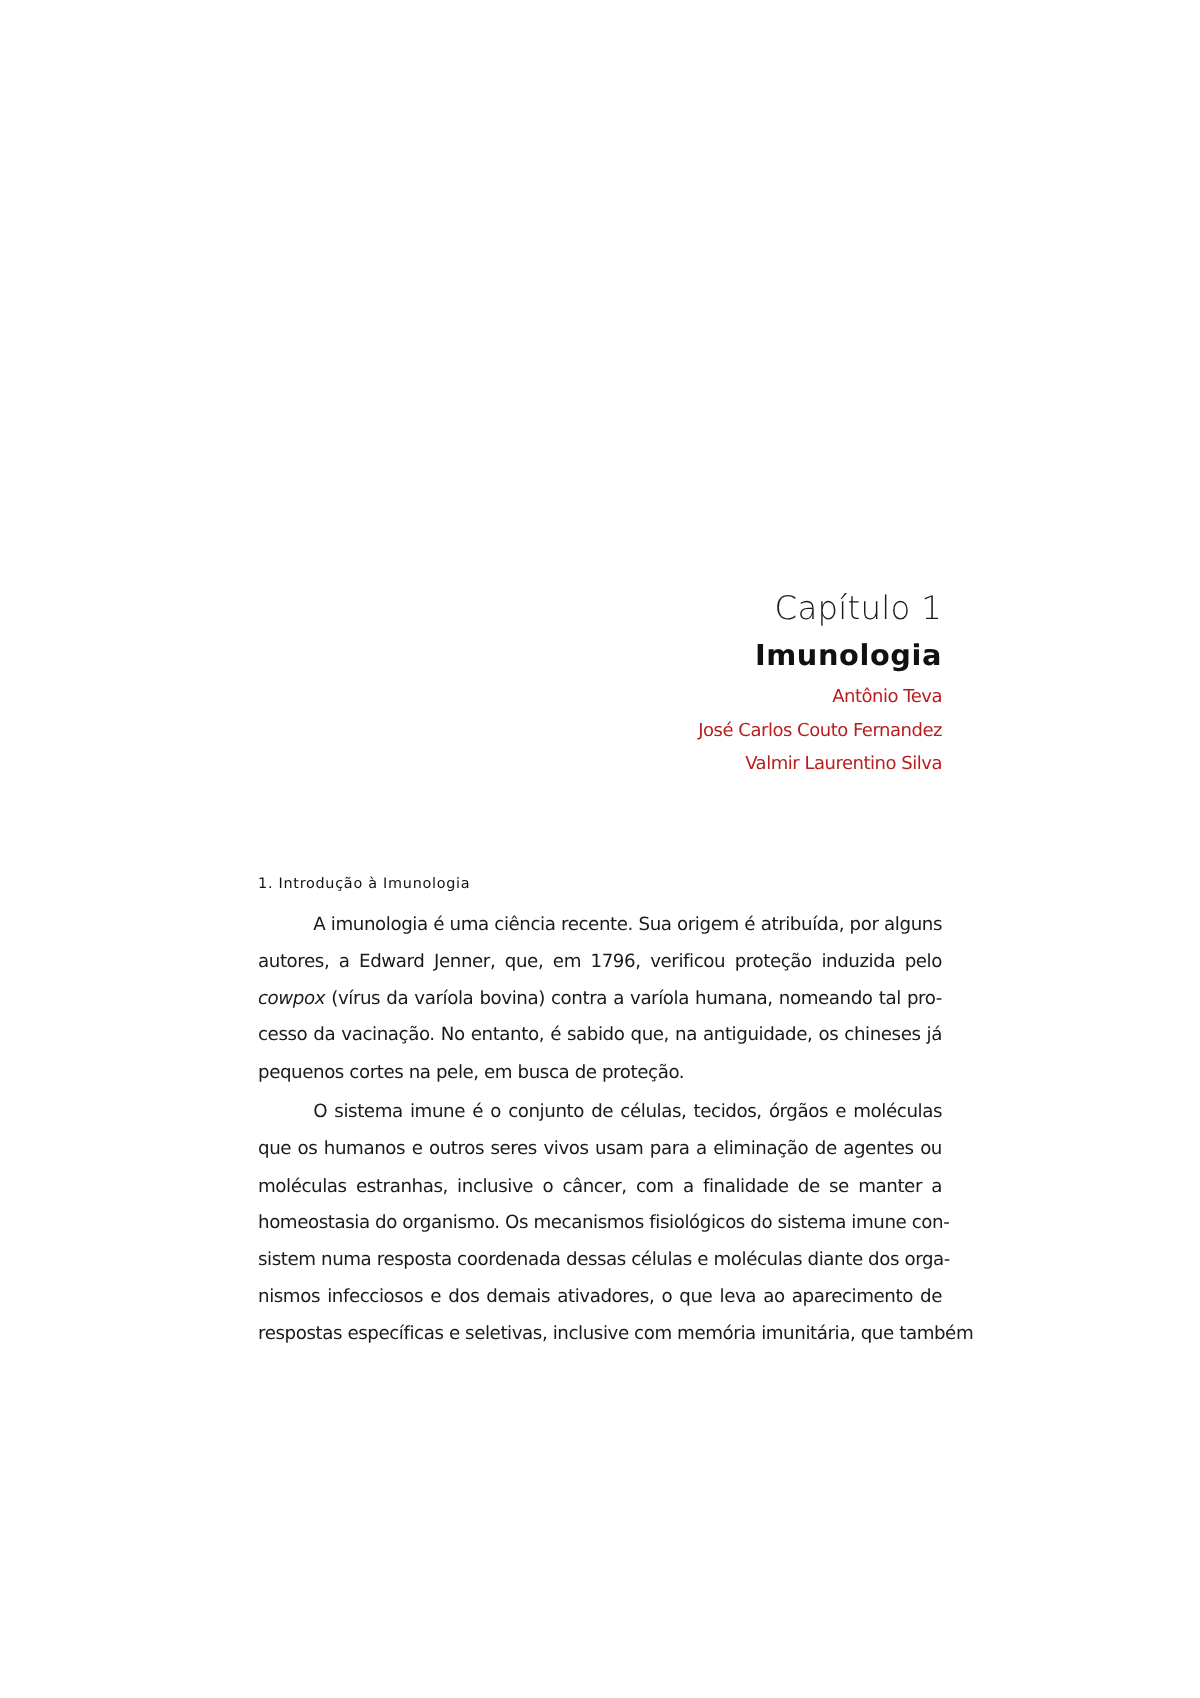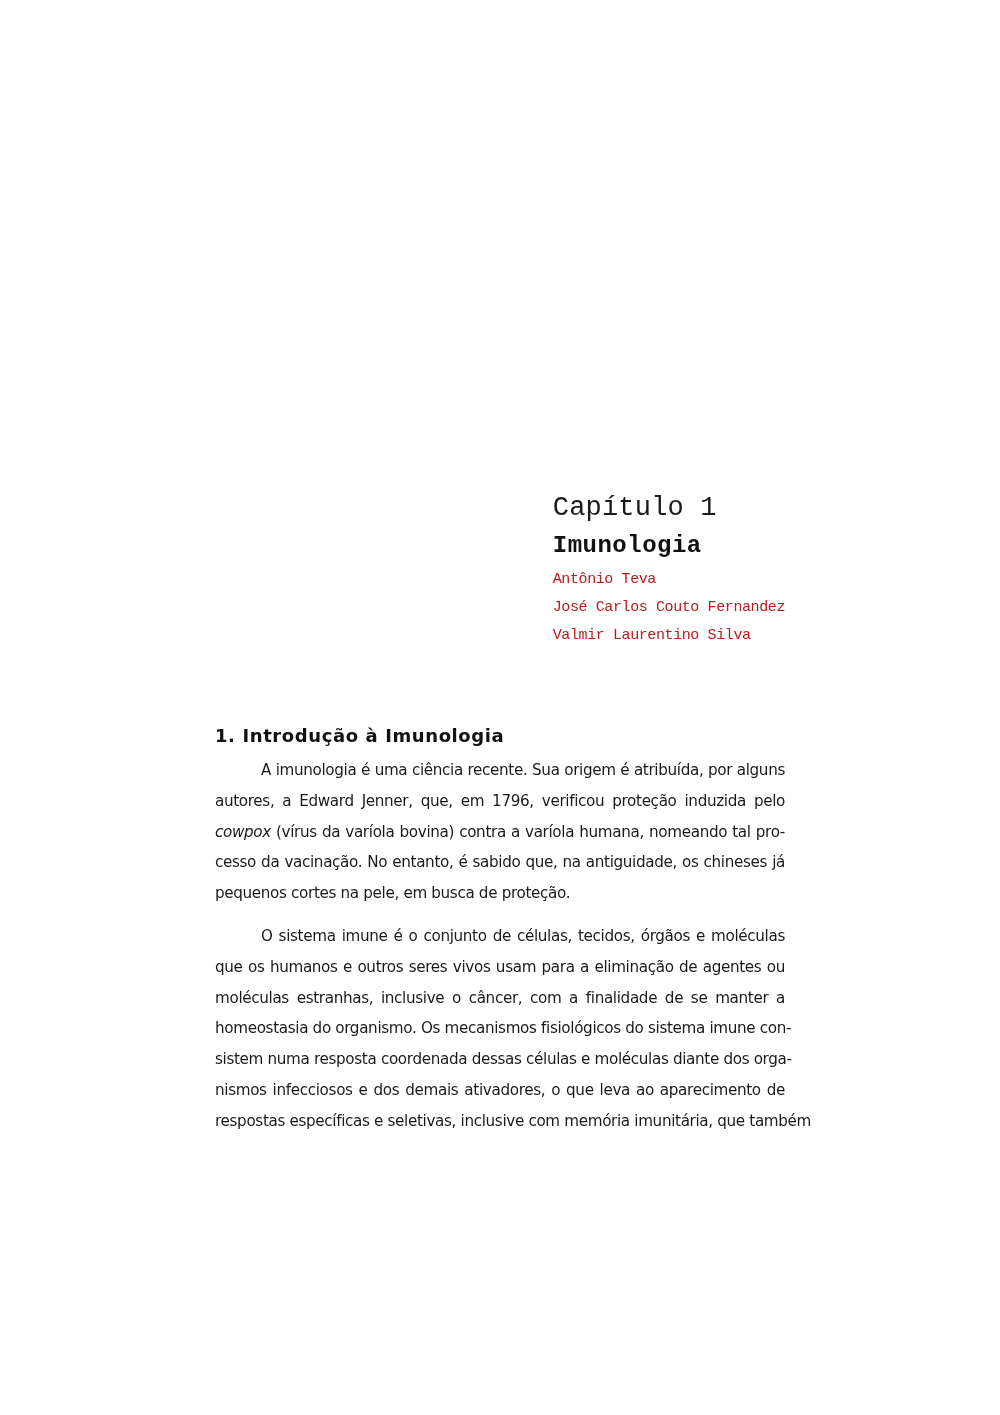--- a/index.html
+++ b/index.html
@@ -1,27 +1,27 @@
 <!DOCTYPE html>
 <html><head>
 <meta charset="utf-8">
 <style>
   html, body { margin: 0; padding: 0; background: #ffffff; }
   body { width: 1000px; height: 1415px; position: relative; overflow: hidden; font-family: "DejaVu Sans", sans-serif; color: #111; }
-  .header { position: absolute; right: 215px; top: 490px; text-align: left; font-family: Liberation Mono, monospace; }
+  .header { position: absolute; right: 215px; top: 490px; text-align: right; }
   .chapter { font-size: 27px; font-weight: 300; line-height: 36px; color: #1a1a1a; letter-spacing: 0.2px; }
   .title { font-size: 24px; font-weight: bold; line-height: 40px; color: #111; letter-spacing: 0.5px; }
   .author { font-size: 15px; line-height: 28px; color: #b91c1c; letter-spacing: -0.4px; }
   .section { position: absolute; left: 215px; top: 723px; width: 570px; }
-  .heading { font-size: 18px; font-weight: bold; letter-spacing: 0.6px; margin: 0 0 6px 0; line-height: 26px; }
+  .heading { font-size: 12px; font-weight: normal; letter-spacing: 0.6px; margin: 0 0 6px 0; line-height: 26px; }
   .para { font-size: 15.2px; line-height: 30.8px; color: #1a1a1a; letter-spacing: -0.35px; }
   .line { display: block; text-align: justify; text-align-last: justify; white-space: nowrap; overflow: visible; }
   .line.last { text-align-last: left; }
   .line.indent { padding-left: 46px; }
-  .para + .para { margin-top: 12px; }
+  .para + .para { margin-top: 2px; }
   em { }
 </style>
 </head>
 <body>
 
 <div class="header">
   <div class="chapter">Capítulo 1</div>
   <div class="title">Imunologia</div>
   <div class="author">Antônio Teva</div>
   <div class="author">José Carlos Couto Fernandez</div>

